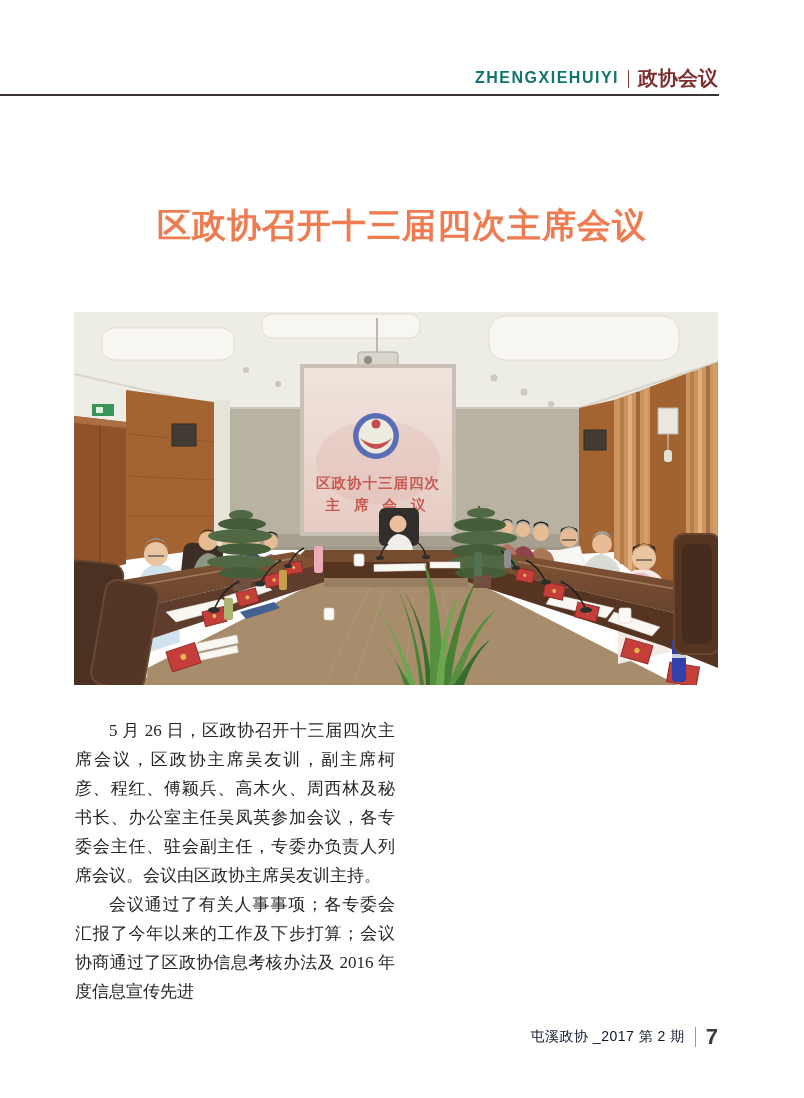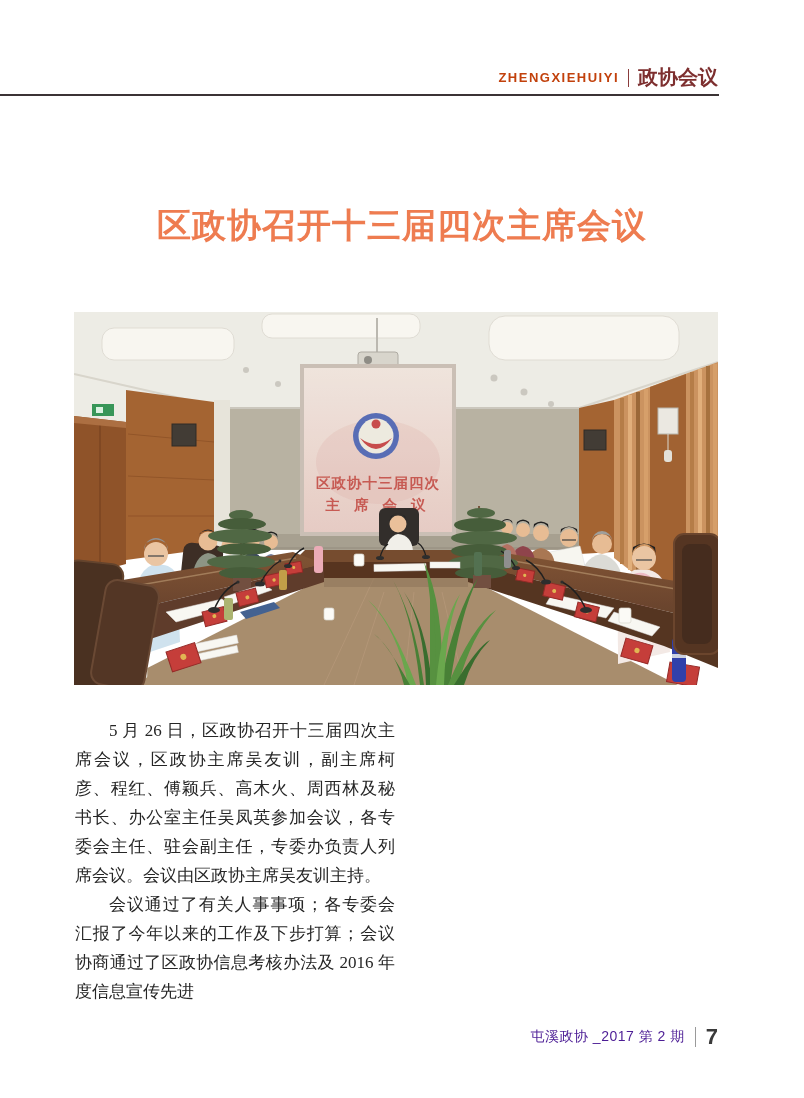--- a/index.html
+++ b/index.html
@@ -3,22 +3,22 @@
 <meta charset="utf-8">
 <style>
   * { box-sizing: border-box; margin: 0; padding: 0; }
   html,body { width: 804px; height: 1098px; background: #ffffff; }
   body { font-family: "Liberation Serif", serif; position: relative; overflow: hidden; }
   .page { position: absolute; inset: 0; background: #fff; }
 
   
   .header-text { position: absolute; top: 66px; left: 0; width: 718px;
     text-align: right; color: #7d2f2f; line-height: 24px; }
-  .eyebrow { font-family: "Liberation Sans", sans-serif; font-size: 13px;
-    font-weight: bold; letter-spacing: 1.5px; color: #c2410c; vertical-align: 2px; }
+  .eyebrow { font-family: "Liberation Sans", sans-serif; font-size: 16px;
+    font-weight: bold; letter-spacing: 1.5px; color: #0f766e; vertical-align: 2px; }
   .hdr-sep { display: inline-block; width: 1px; height: 18px; background: #8a3c3c;
     margin: 0 9px; vertical-align: -3px; }
   .section-name { font-family: Liberation Mono, monospace; font-size: 20px;
     font-weight: bold; color: #7d2f2f; }
   .header-rule { position: absolute; top: 94px; left: 0; width: 719px; height: 2px;
     background: #3b3335; }
 
   
   .article-title { position: absolute; top: 203px; left: 0; width: 804px;
     text-align: center; font-family: Liberation Serif, serif;
@@ -33,21 +33,21 @@
     display: flex; gap: 13px; flex-direction: column; }
   .col { width: 320px; font-size: 17px; line-height: 29px; color: #262626;
     text-align: justify; text-justify: inter-character; }
   .col p { margin: 0; }
   .col p.indent { text-indent: 2em; }
 
   
   .footer { position: absolute; top: 1024px; left: 0; width: 718px;
     display: flex; justify-content: flex-end; align-items: center; }
   .journal { font-family: "Liberation Sans", sans-serif; font-size: 14px;
-    color: #4c1d95; letter-spacing: 0.5px; }
+    color: #0f172a; letter-spacing: 0.5px; }
   .footer-divider { width: 1px; height: 20px; background: #9a9a9a; margin: 0 10px; }
   .pagenum { font-family: "Liberation Sans", sans-serif; font-size: 22px;
     font-weight: bold; color: #3a3a3a; }
 </style>
 </head>
 <body>
 
 <div class="page">
 
   <div class="header-text">

